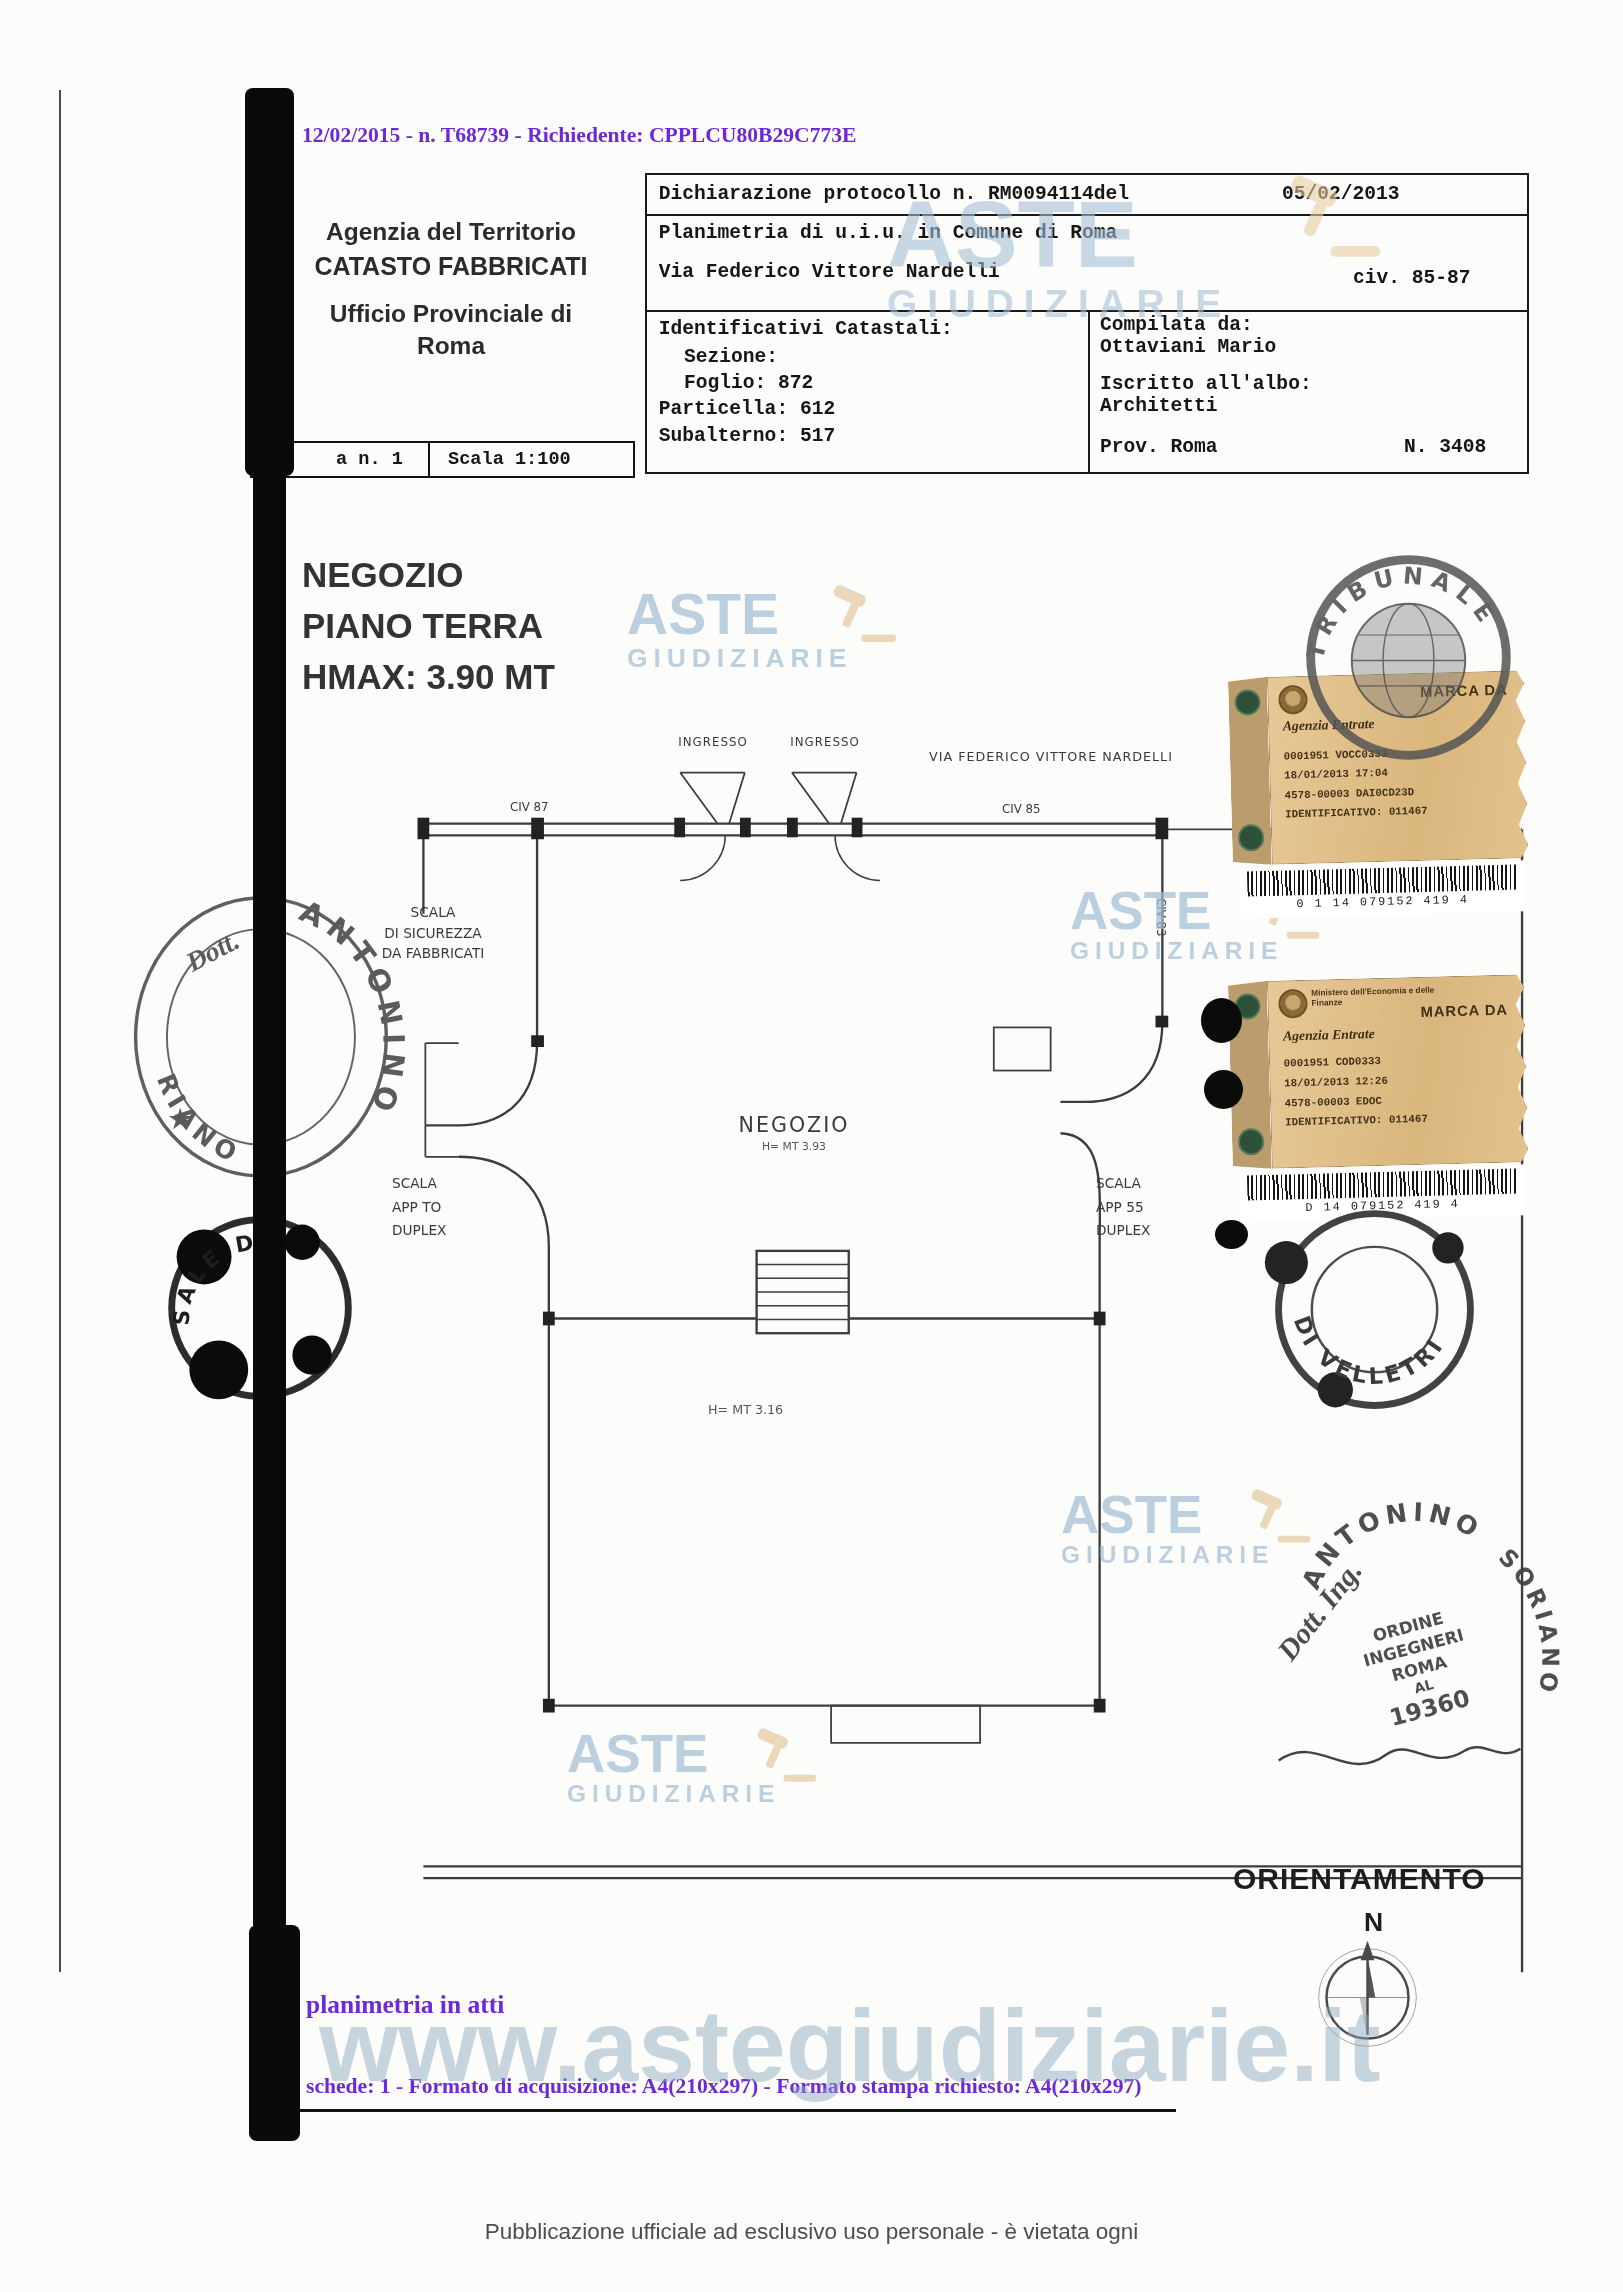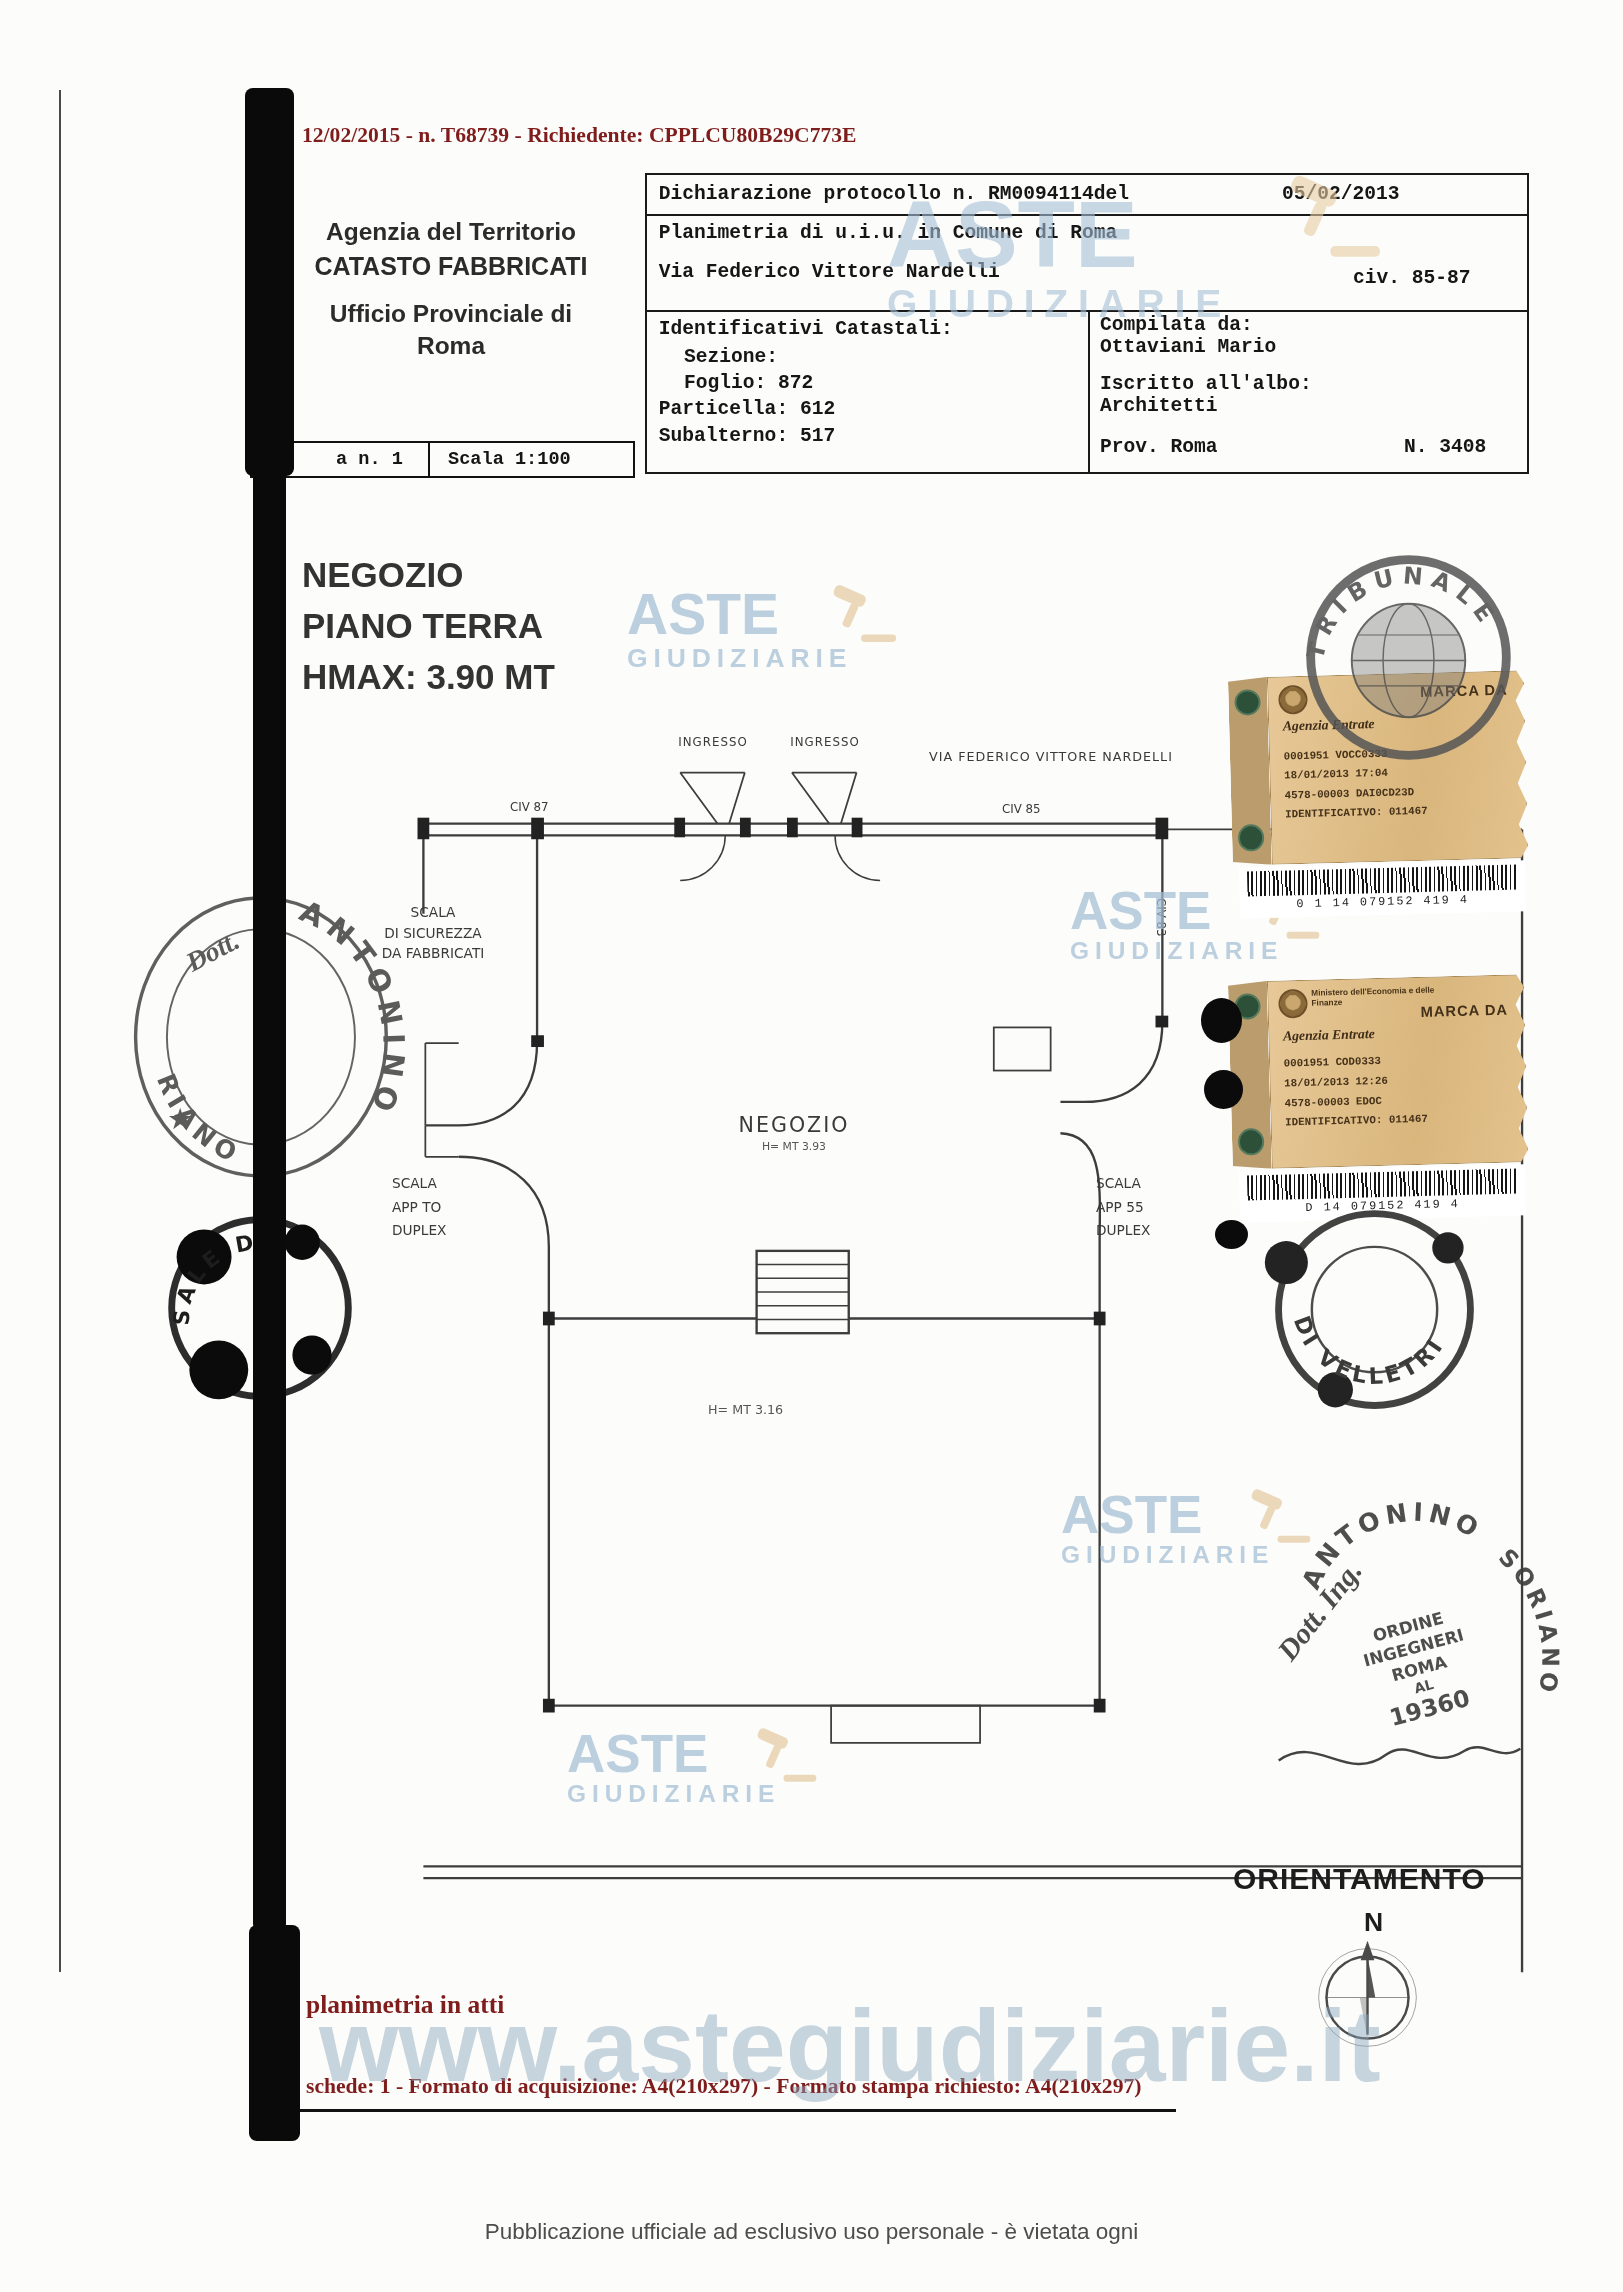--- a/index.html
+++ b/index.html
@@ -1,20 +1,20 @@
 <!DOCTYPE html>
 <html><head>
 <meta charset="utf-8">
 <style>
   html,body{margin:0;padding:0;background:#d8d8d8;}
   .page{position:relative;width:1623px;height:2293px;background:#fcfcfa;overflow:hidden;
         font-family:"Liberation Sans",sans-serif;}
   .abs{position:absolute;}
   
-  .serifb{font-family:"Liberation Serif",serif;font-weight:bold;color:#7f1d1d;}
+  .serifb{font-family:"Liberation Serif",serif;font-weight:bold;color:#6d28d9;}
   .mono{font-family:"Liberation Mono",monospace;font-weight:bold;color:#161616;white-space:nowrap;}
   .planlbl{font-family:"DejaVu Sans",sans-serif;color:#3a3a3a;white-space:nowrap;}
   
   .edge-line{left:59px;top:90px;width:2px;height:1882px;background:#4a4a4a;z-index:2;}
   .streak{position:absolute;background:#0a0a0a;z-index:30;}
   .blob{position:absolute;background:#0b0b0b;border-radius:50%;z-index:29;}
   
   .prot-table{left:645px;top:173px;width:880px;height:297px;border:2px solid #1a1a1a;z-index:10;}
   .prot-table .hline{position:absolute;left:0;right:0;height:2px;background:#1a1a1a;}
   .prot-table .vline{position:absolute;width:2px;background:#1a1a1a;}

